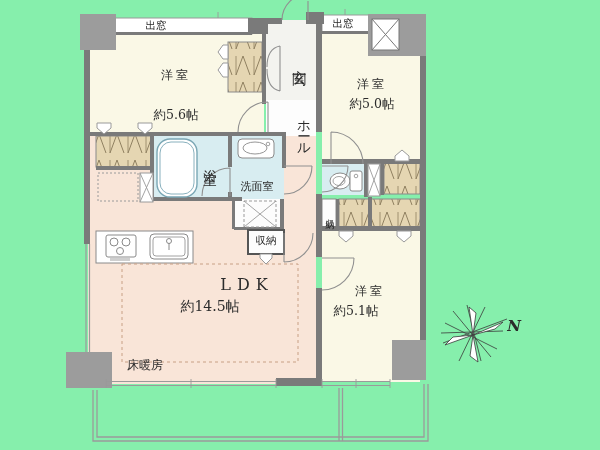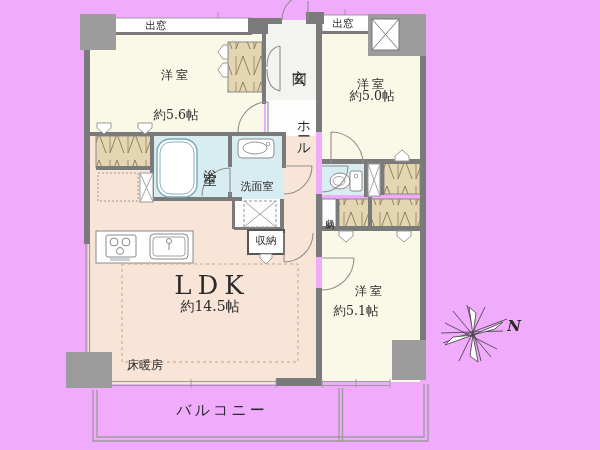--- a/index.html
+++ b/index.html
@@ -1,28 +1,28 @@
 <!DOCTYPE html>
 <html><head>
 <meta charset="utf-8">
 <style>
   html,body{margin:0;padding:0;background:#fff;}
-  #stage{position:relative;width:600px;height:450px;background:#f0abfc;overflow:hidden;
+  #stage{position:relative;width:600px;height:450px;background:#86efac;overflow:hidden;
          font-family:"DejaVu Serif",serif;}
   #plan{position:absolute;left:0;top:0;}
   .lbl{position:absolute;transform:translate(-50%,-50%);color:#2b2b2b;
        white-space:nowrap;line-height:1.1;font-family:"DejaVu Serif",serif;}
   .v{writing-mode:vertical-rl;text-orientation:upright;letter-spacing:3px;}
   .fs10{font-size:10.5px;}
   .fs11{font-size:11px;}
   .fs12{font-size:12.5px;}
   .fs13{font-size:13.5px;}
   .fs14{font-size:14px;}
   .fs16{font-size:12px;letter-spacing:3px;}
-  .ldk-big{font-size:26px;letter-spacing:6px;}
+  .ldk-big{font-size:16px;letter-spacing:6px;margin-left:35px;}
   .north{font-size:15px;font-weight:bold;font-style:italic;}
 </style>
 </head>
 <body>
 
 <div id="stage">
 
 <svg id="plan" width="600" height="450" viewBox="0 0 600 450">
   <defs>
     <pattern id="hatch" width="18" height="26" patternUnits="userSpaceOnUse">
@@ -183,31 +183,30 @@
 <div class="lbl fs10" style="left:156px;top:26px;">出窓</div>
 <div class="lbl fs10" style="left:343px;top:24px;">出窓</div>
 
 <div class="lbl fs16" style="left:176px;top:76px;">洋室</div>
 <div class="lbl fs12" style="left:176px;top:95px;margin-top:20px;">約5.6帖</div>
 
 <div class="lbl v fs14" style="left:299px;top:62px;">玄関</div>
 <div class="lbl v fs13" style="left:304px;top:131px;">ホール</div>
 
 <div class="lbl fs16" style="left:372px;top:85px;">洋室</div>
-<div class="lbl fs12" style="left:372px;top:96px;">約5.0帖</div>
+<div class="lbl fs12" style="left:372px;top:104px;">約5.0帖</div>
 
 <div class="lbl v fs13" style="left:210px;top:162px;">浴室</div>
 <div class="lbl fs11" style="left:257px;top:187px;">洗面室</div>
 
 <div class="lbl" style="left:266px;top:241px;font-size:10.5px;">収納</div>
 <div class="lbl v" style="left:329px;top:213px;font-size:9px;letter-spacing:1px;">収納</div>
 
 <div class="lbl ldk-big" style="left:212px;top:285px;">LDK</div>
 <div class="lbl fs14" style="left:210px;top:307px;text-align:right;">約14.5帖</div>
 <div class="lbl" style="left:145px;top:366px;font-size:12px;">床暖房</div>
 
 <div class="lbl fs16" style="left:370px;top:292px;">洋室</div>
 <div class="lbl fs12" style="left:356px;top:311px;">約5.1帖</div>
 
-<div class="lbl" style="left:222px;top:410px;font-size:15px;letter-spacing:3px;">バルコニー</div>
 <div class="lbl north" style="left:514px;top:326px;">N</div>
 
 </div>
 
 </body></html>

